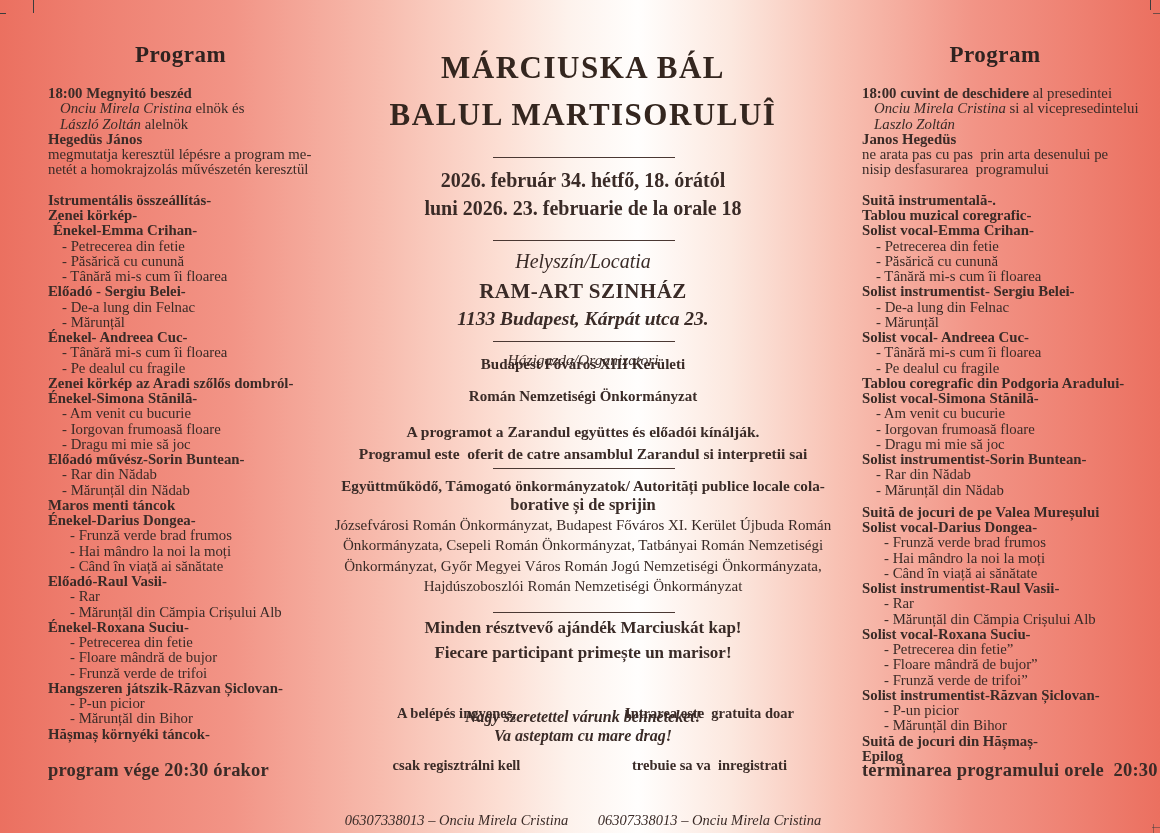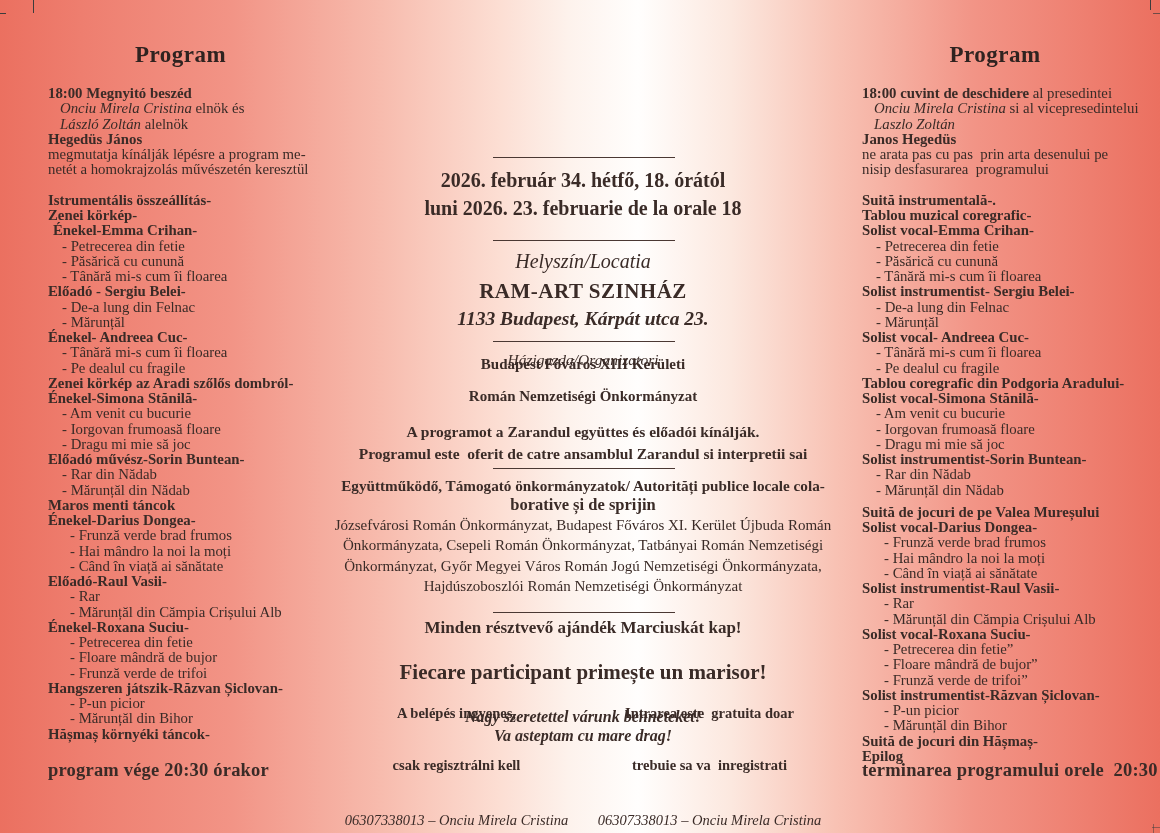--- a/index.html
+++ b/index.html
@@ -44,21 +44,21 @@
   #venue-address{top:308px;font-size:19.5px;font-weight:700;font-style:italic;}
   #host-label{top:351px;font-size:15.5px;font-style:italic;}
   #host1{top:356px;font-size:15px;font-weight:700;}
   #host2{top:388px;font-size:15px;font-weight:700;}
   #ensemble{top:421px;font-size:15.5px;line-height:22px;font-weight:700;}
   #partners-heading{top:477px;font-weight:700;}
   #partners-heading .l1{font-size:15.2px;line-height:18px;}
   #partners-heading .l2{font-size:16.5px;line-height:19px;}
   #partners{top:515px;font-size:15px;line-height:20.3px;}
   #gift-hu{top:618px;font-size:17px;font-weight:700;}
-  #gift-ro{top:660px;font-size:21px;font-weight:700;}
+  #gift-ro{top:643px;font-size:17px;font-weight:700;}
   #entry-row{top:670px;left:330px;width:506px;display:flex;}
   .entry-block{flex:1 1 50%;text-align:center;white-space:pre;}
   .entry-block .eb{font-size:14.5px;line-height:15.5px;font-weight:700;}
   .entry-block .ei{font-size:14.5px;line-height:15.5px;font-style:italic;}
   .entry-block .ei.first{margin-top:4px;}
   #closing{top:707px;font-size:16px;line-height:19px;font-weight:700;font-style:italic;}
 
   .crop{position:absolute;background:#3c3c3c;}
 </style>
 </head>
@@ -72,21 +72,21 @@
   <div class="crop" style="left:1153px;top:13px;width:7px;height:1px;opacity:.7;"></div>
   <div class="crop" style="left:1153px;top:824px;width:1px;height:9px;opacity:.5;"></div>
   <div class="crop" style="left:1152px;top:827px;width:8px;height:1px;opacity:.5;"></div>
 
   <div class="abs ctr col-title" id="left-title">Program</div>
   <div class="abs lines" id="left-lines">
       <div class="pl b">18:00 Megnyitó beszéd</div>
       <div class="pl" style="margin-left: 12px;"><span class="i">Onciu Mirela Cristina</span><span> elnök és</span></div>
       <div class="pl" style="margin-left: 12px;"><span class="i">László Zoltán</span><span> alelnök</span></div>
       <div class="pl b">Hegedüs János</div>
-      <div class="pl">megmutatja kínálják lépésre a program me-</div>
+      <div class="pl">megmutatja keresztül lépésre a program me-</div>
       <div class="pl">netét a homokrajzolás művészetén keresztül</div>
       <div class="pl blank"></div>
       <div class="pl b">Istrumentális összeállítás-</div>
       <div class="pl b">Zenei körkép-</div>
       <div class="pl b" style="margin-left: 5px;">Énekel-Emma Crihan-</div>
       <div class="pl" style="margin-left: 14px;">- Petrecerea din fetie</div>
       <div class="pl" style="margin-left: 14px;">- Păsărică cu cunună</div>
       <div class="pl" style="margin-left: 14px;">- Tânără mi-s cum îi floarea</div>
       <div class="pl b">Előadó - Sergiu Belei-</div>
       <div class="pl" style="margin-left: 14px;">- De-a lung din Felnac</div>
@@ -114,20 +114,24 @@
       <div class="pl" style="margin-left: 22px;">- Petrecerea din fetie</div>
       <div class="pl" style="margin-left: 22px;">- Floare mândră de bujor</div>
       <div class="pl" style="margin-left: 22px;">- Frunză verde de trifoi</div>
       <div class="pl b">Hangszeren játszik-Răzvan Șiclovan-</div>
       <div class="pl" style="margin-left: 22px;">- P-un picior</div>
       <div class="pl" style="margin-left: 22px;">- Mărunțăl din Bihor</div>
       <div class="pl b">Hășmaș környéki táncok-</div>
     </div>
   <div class="abs col-footer" id="left-footer">program vége 20:30 órakor</div>
 
+  <div class="abs mid" id="title">
+    <div>MÁRCIUSKA BÁL</div>
+    <div>BALUL MARTISORULUÎ</div>
+  </div>
   <div class="abs rule" id="rule1"></div>
   <div class="abs mid" id="dates">
     <div>2026. február 34. hétfő, 18. órától</div>
     <div>luni 2026. 23. februarie de la orale 18</div>
   </div>
   <div class="abs rule" id="rule2"></div>
   <div class="abs mid" id="venue-label">Helyszín/Locatia</div>
   <div class="abs mid" id="venue-name">RAM-ART SZINHÁZ</div>
   <div class="abs mid" id="venue-address">1133 Budapest, Kárpát utca 23.</div>
   <div class="abs rule" id="rule3"></div>

